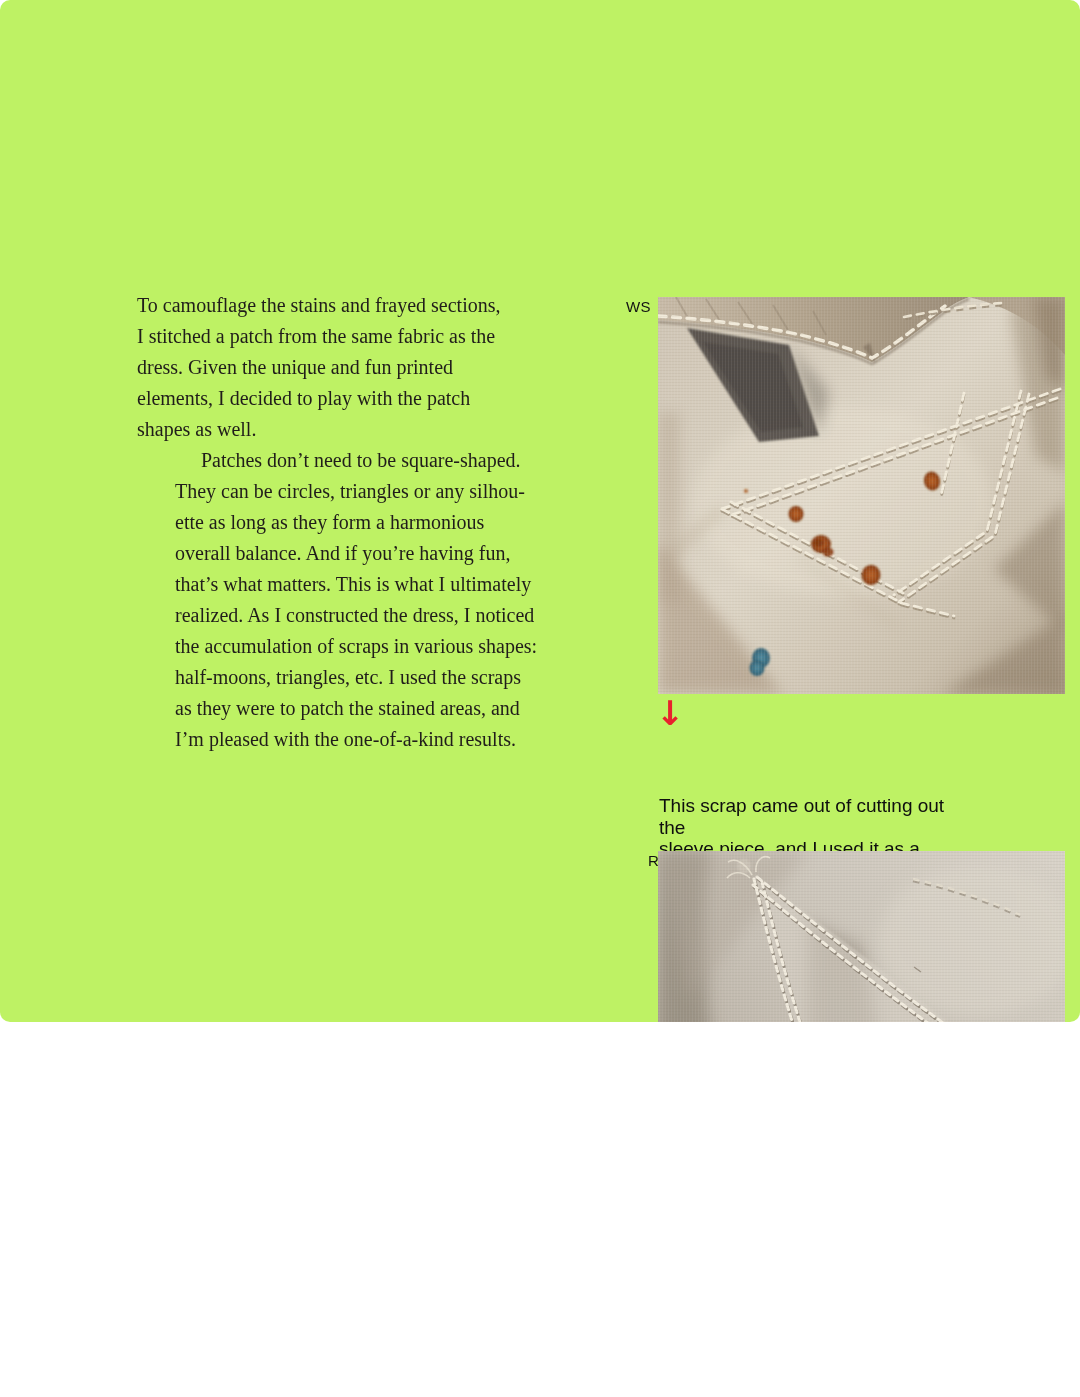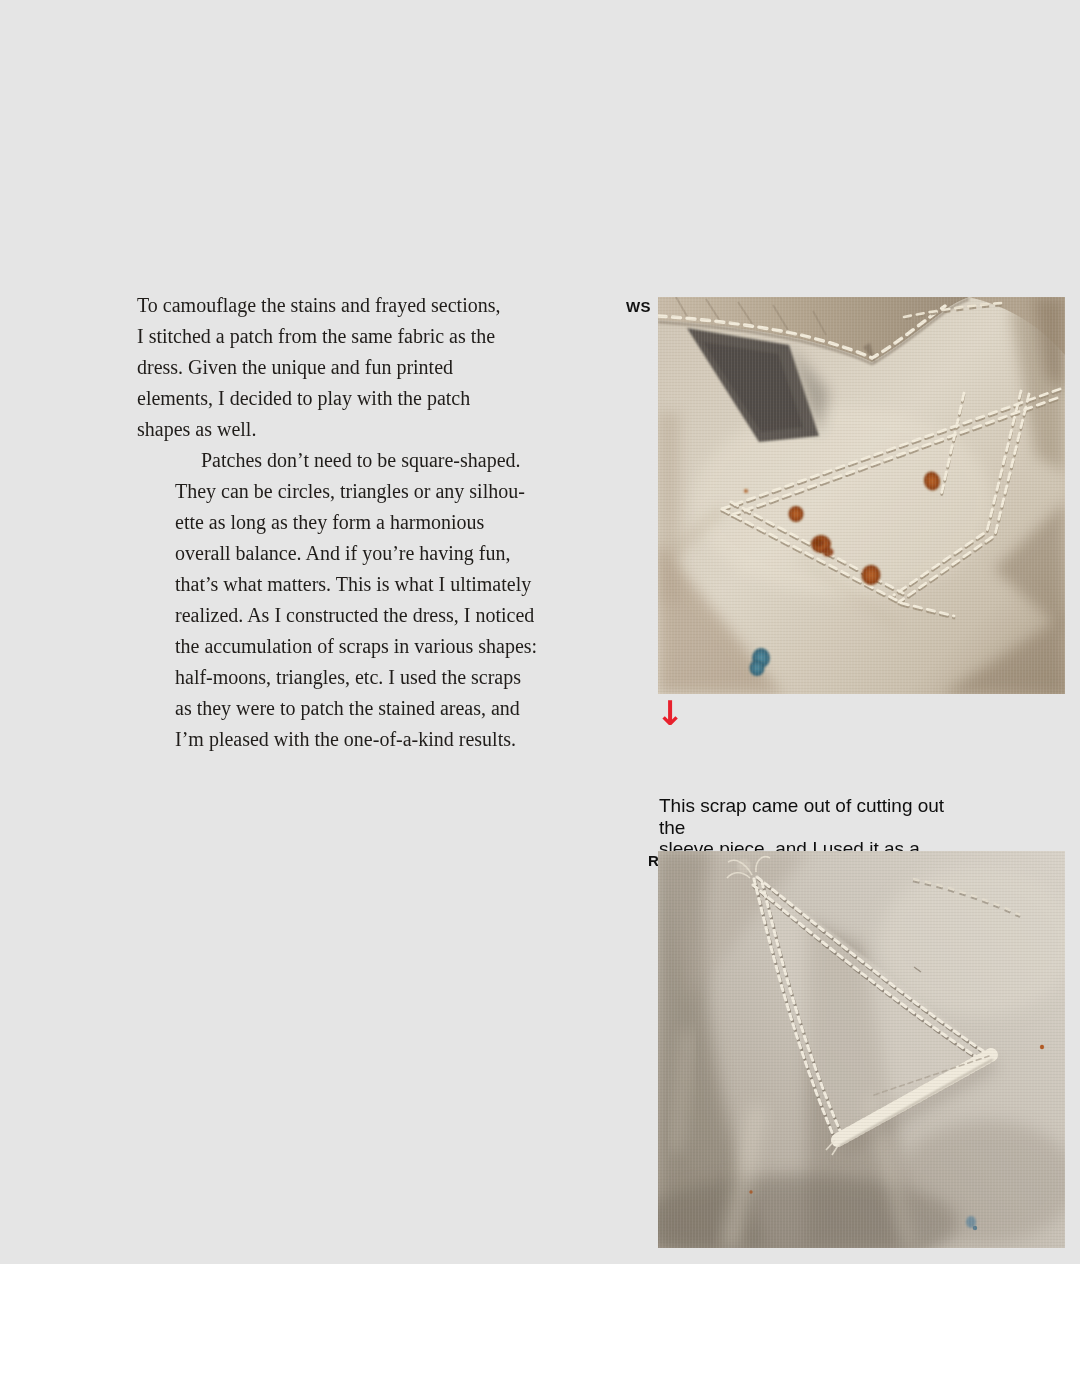--- a/index.html
+++ b/index.html
@@ -1,24 +1,24 @@
 <!DOCTYPE html>
 <html style="--accent-red: #e8212d; --body-text: #201d1a;"><head>
 <meta charset="utf-8">
 <style>
   html,body{margin:0;padding:0;background:#ffffff;}
-  .page{position:relative;width:1080px;height:1264px;background:#e5e5e5;overflow:hidden;
-        font-family:"Liberation Sans",sans-serif;}
+  .page{position:relative;width:1080px;height:1022px;background:#bef264;overflow:hidden;
+        font-family:"Liberation Sans",sans-serif;border-radius:10px;}
   
   .text-col{position:absolute;left:137px;top:290px;width:402px;color:var(--body-text,#201d1a);
             font-family:"Liberation Serif","DejaVu Serif",serif;font-size:20px;line-height:31px;}
   .text-col p{margin:0;white-space:pre-line;}
   .text-col p.indent{text-indent:26px;margin-left:38px;}
   
-  .fig-label{position:absolute;font-weight:bold;font-size:15px;letter-spacing:.3px;color:#121212;
+  .fig-label{position:absolute;font-weight:normal;font-size:15px;letter-spacing:.3px;color:#121212;
              font-family:"Liberation Sans",sans-serif;}
   .ws-label{left:626px;top:298px;}
   .rs-label{left:648px;top:852px;}
   
   .photo{position:absolute;left:658px;width:407px;height:397px;display:block;}
   .photo-ws{top:297px;}
   .photo-rs{top:851px;}
   .photo svg{display:block;width:407px;height:397px;}
   
   .down-arrow{position:absolute;left:656px;top:696px;color:var(--accent-red,#e8212d);

